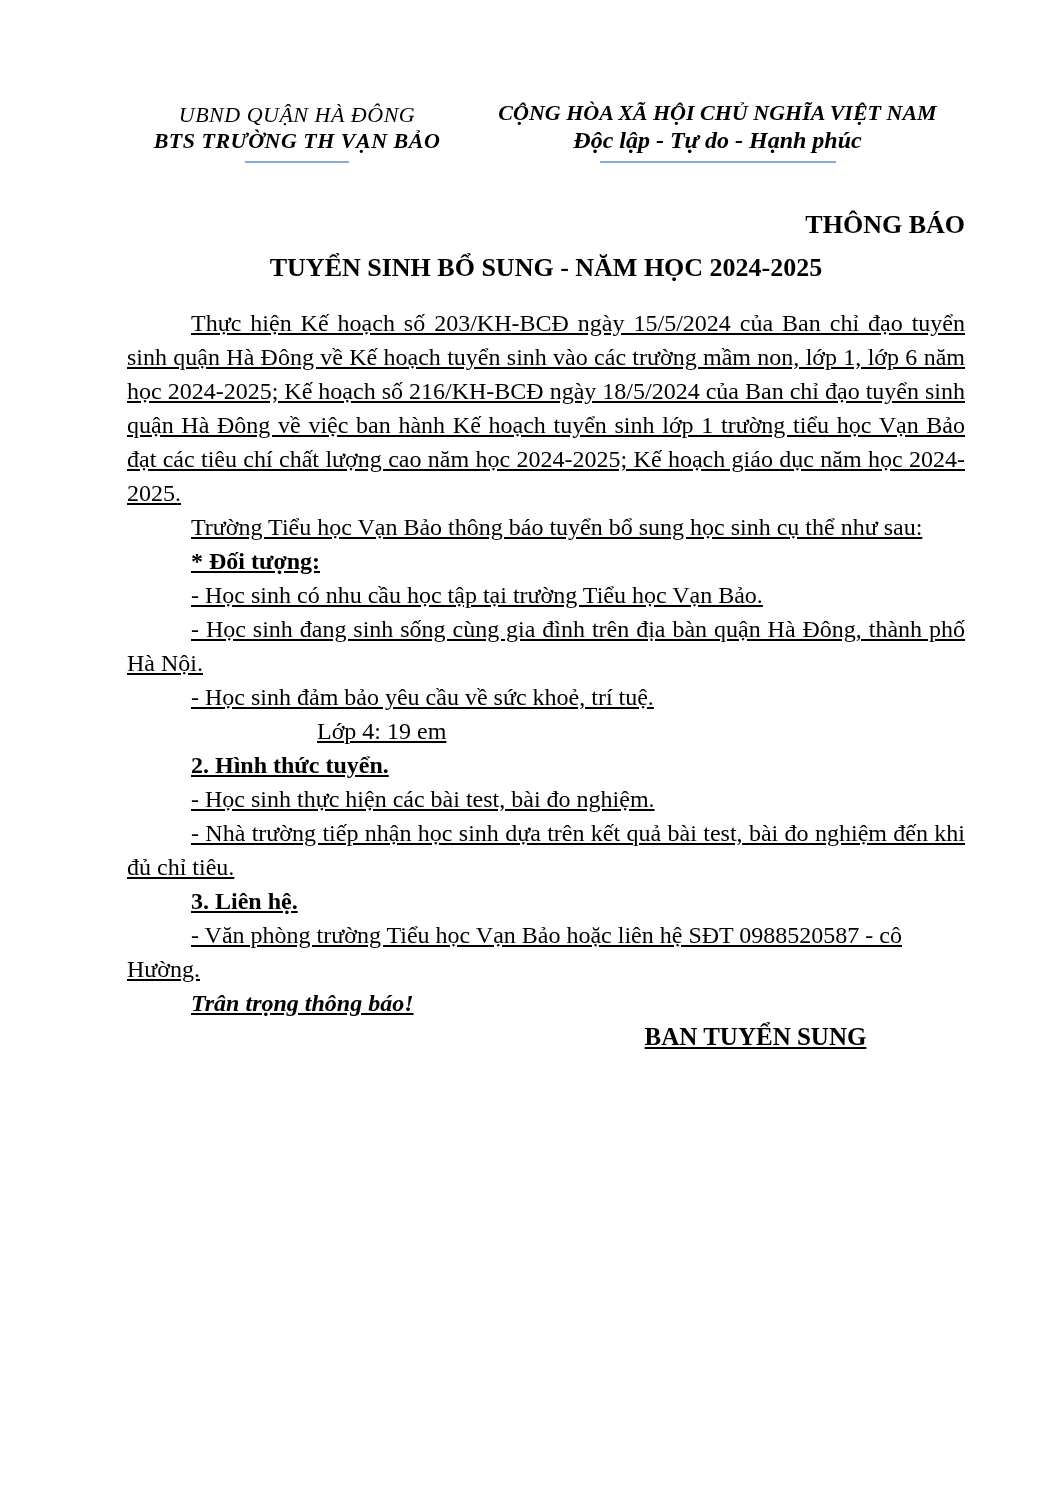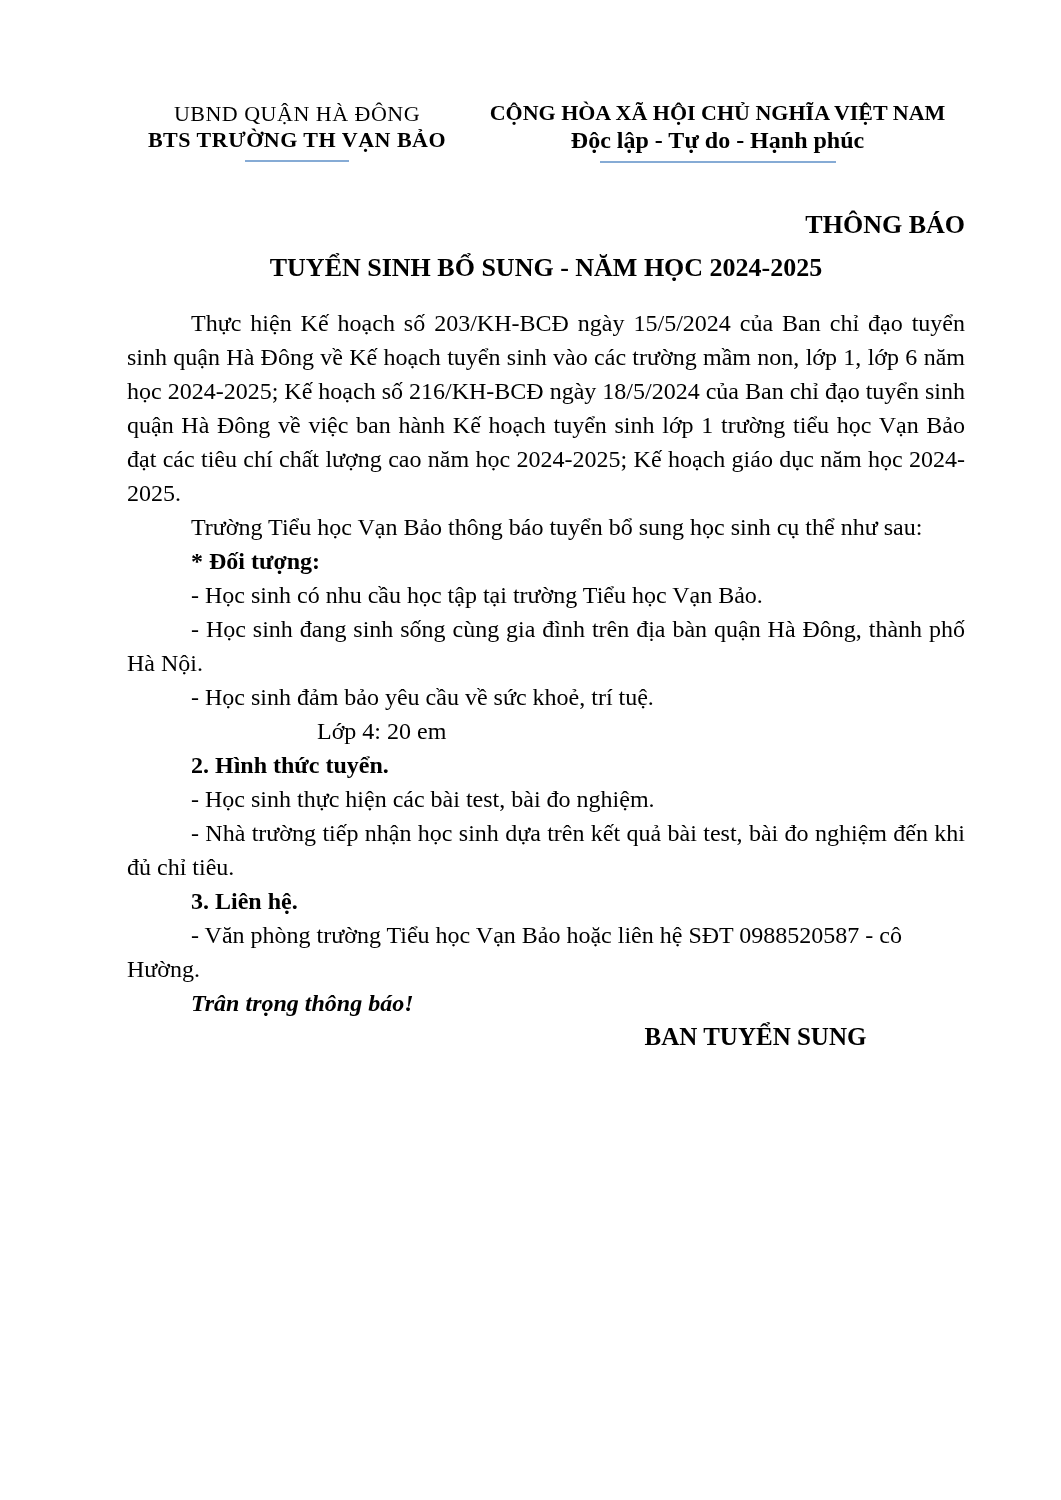--- a/index.html
+++ b/index.html
@@ -9,21 +9,21 @@
     width: 1061px;
     height: 1500px;
     margin: 0 auto;
     background: #ffffff;
     color: #000000;
     font-family: "Liberation Serif", "DejaVu Serif", serif;
     padding: 100px 96px 0 127px;
     overflow: hidden;
   }
   
-  .hdr { display: flex; justify-content: space-between; align-items: center; }
+  .hdr { display: flex; justify-content: space-between; align-items: flex-end; font-style: italic; }
   .hdr-l { width: 340px; text-align: center; }
   .hdr-r { width: 495px; text-align: center; }
   .hl1 { font-size: 22px; line-height: 26px; letter-spacing: 0.5px; }
   .hl2 { font-size: 22px; line-height: 26px; font-weight: bold; letter-spacing: 0.5px; }
   .hr1 { font-size: 22px; line-height: 26px; font-weight: bold; }
   .hr2 { font-size: 24px; line-height: 28px; font-weight: bold; }
   .rule { height: 2px; background: #86abd5; margin: 7px auto 0; }
   .rule-l { width: 104px; }
   .rule-r { width: 236px; }
   
@@ -35,21 +35,21 @@
     font-weight: bold;
   }
   .subtitle {
     margin: 9px 0 8px 0;
     text-align: center;
     font-size: 26px;
     line-height: 34px;
     font-weight: bold;
   }
   
-  .doc-body { margin-top: 21px; font-size: 24px; line-height: 34px; }
+  .doc-body { margin-top: 21px; font-size: 24px; line-height: 34px; text-decoration: underline; }
   .doc-body p { margin: 0; }
   .ind { text-indent: 64px; }
   .just { text-align: justify; }
   .b { font-weight: bold; }
   .quota { padding-left: 190px; }
   .quota-val { margin-left: 7px; }
   .closing { font-weight: bold; font-style: italic; }
   .sig {
     width: 50%;
     margin-left: 50% !important;
@@ -81,21 +81,21 @@
 
   <div class="doc-body">
     <p class="ind just">Thực hiện Kế hoạch số 203/KH-BCĐ ngày 15/5/2024 của Ban chỉ đạo tuyển sinh quận Hà Đông về Kế hoạch tuyển sinh vào các trường mầm non, lớp 1, lớp 6 năm học 2024-2025; Kế hoạch số 216/KH-BCĐ ngày 18/5/2024 của Ban chỉ đạo tuyển sinh quận Hà Đông về việc ban hành Kế hoạch tuyển sinh lớp 1 trường tiểu học Vạn Bảo đạt các tiêu chí chất lượng cao năm học 2024-2025; Kế hoạch giáo dục năm học 2024-2025.</p>
     <p class="ind">Trường Tiểu học Vạn Bảo thông báo tuyển bổ sung học sinh cụ thể như sau:</p>
 
     <p class="ind b">* Đối tượng:</p>
     <p class="ind">- Học sinh có nhu cầu học tập tại trường Tiểu học Vạn Bảo.</p>
     <p class="ind just">- Học sinh đang sinh sống cùng gia đình trên địa bàn quận Hà Đông, thành phố Hà Nội.</p>
     <p class="ind">- Học sinh đảm bảo yêu cầu về sức khoẻ, trí tuệ.</p>
 
-    <p class="quota">Lớp 4: 20 em</p>
+    <p class="quota">Lớp 4: 19 em</p>
 
     <p class="ind b">2. Hình thức tuyển.</p>
     <p class="ind">- Học sinh thực hiện các bài test, bài đo nghiệm.</p>
     <p class="ind just">- Nhà trường tiếp nhận học sinh dựa trên kết quả bài test, bài đo nghiệm đến khi đủ chỉ tiêu.</p>
 
     <p class="ind b">3. Liên hệ.</p>
     <p class="ind">- Văn phòng trường Tiểu học Vạn Bảo hoặc liên hệ SĐT 0988520587 - cô Hường.</p>
 
     <p class="ind closing">Trân trọng thông báo!</p>
     <p class="sig">BAN TUYỂN SUNG</p>

